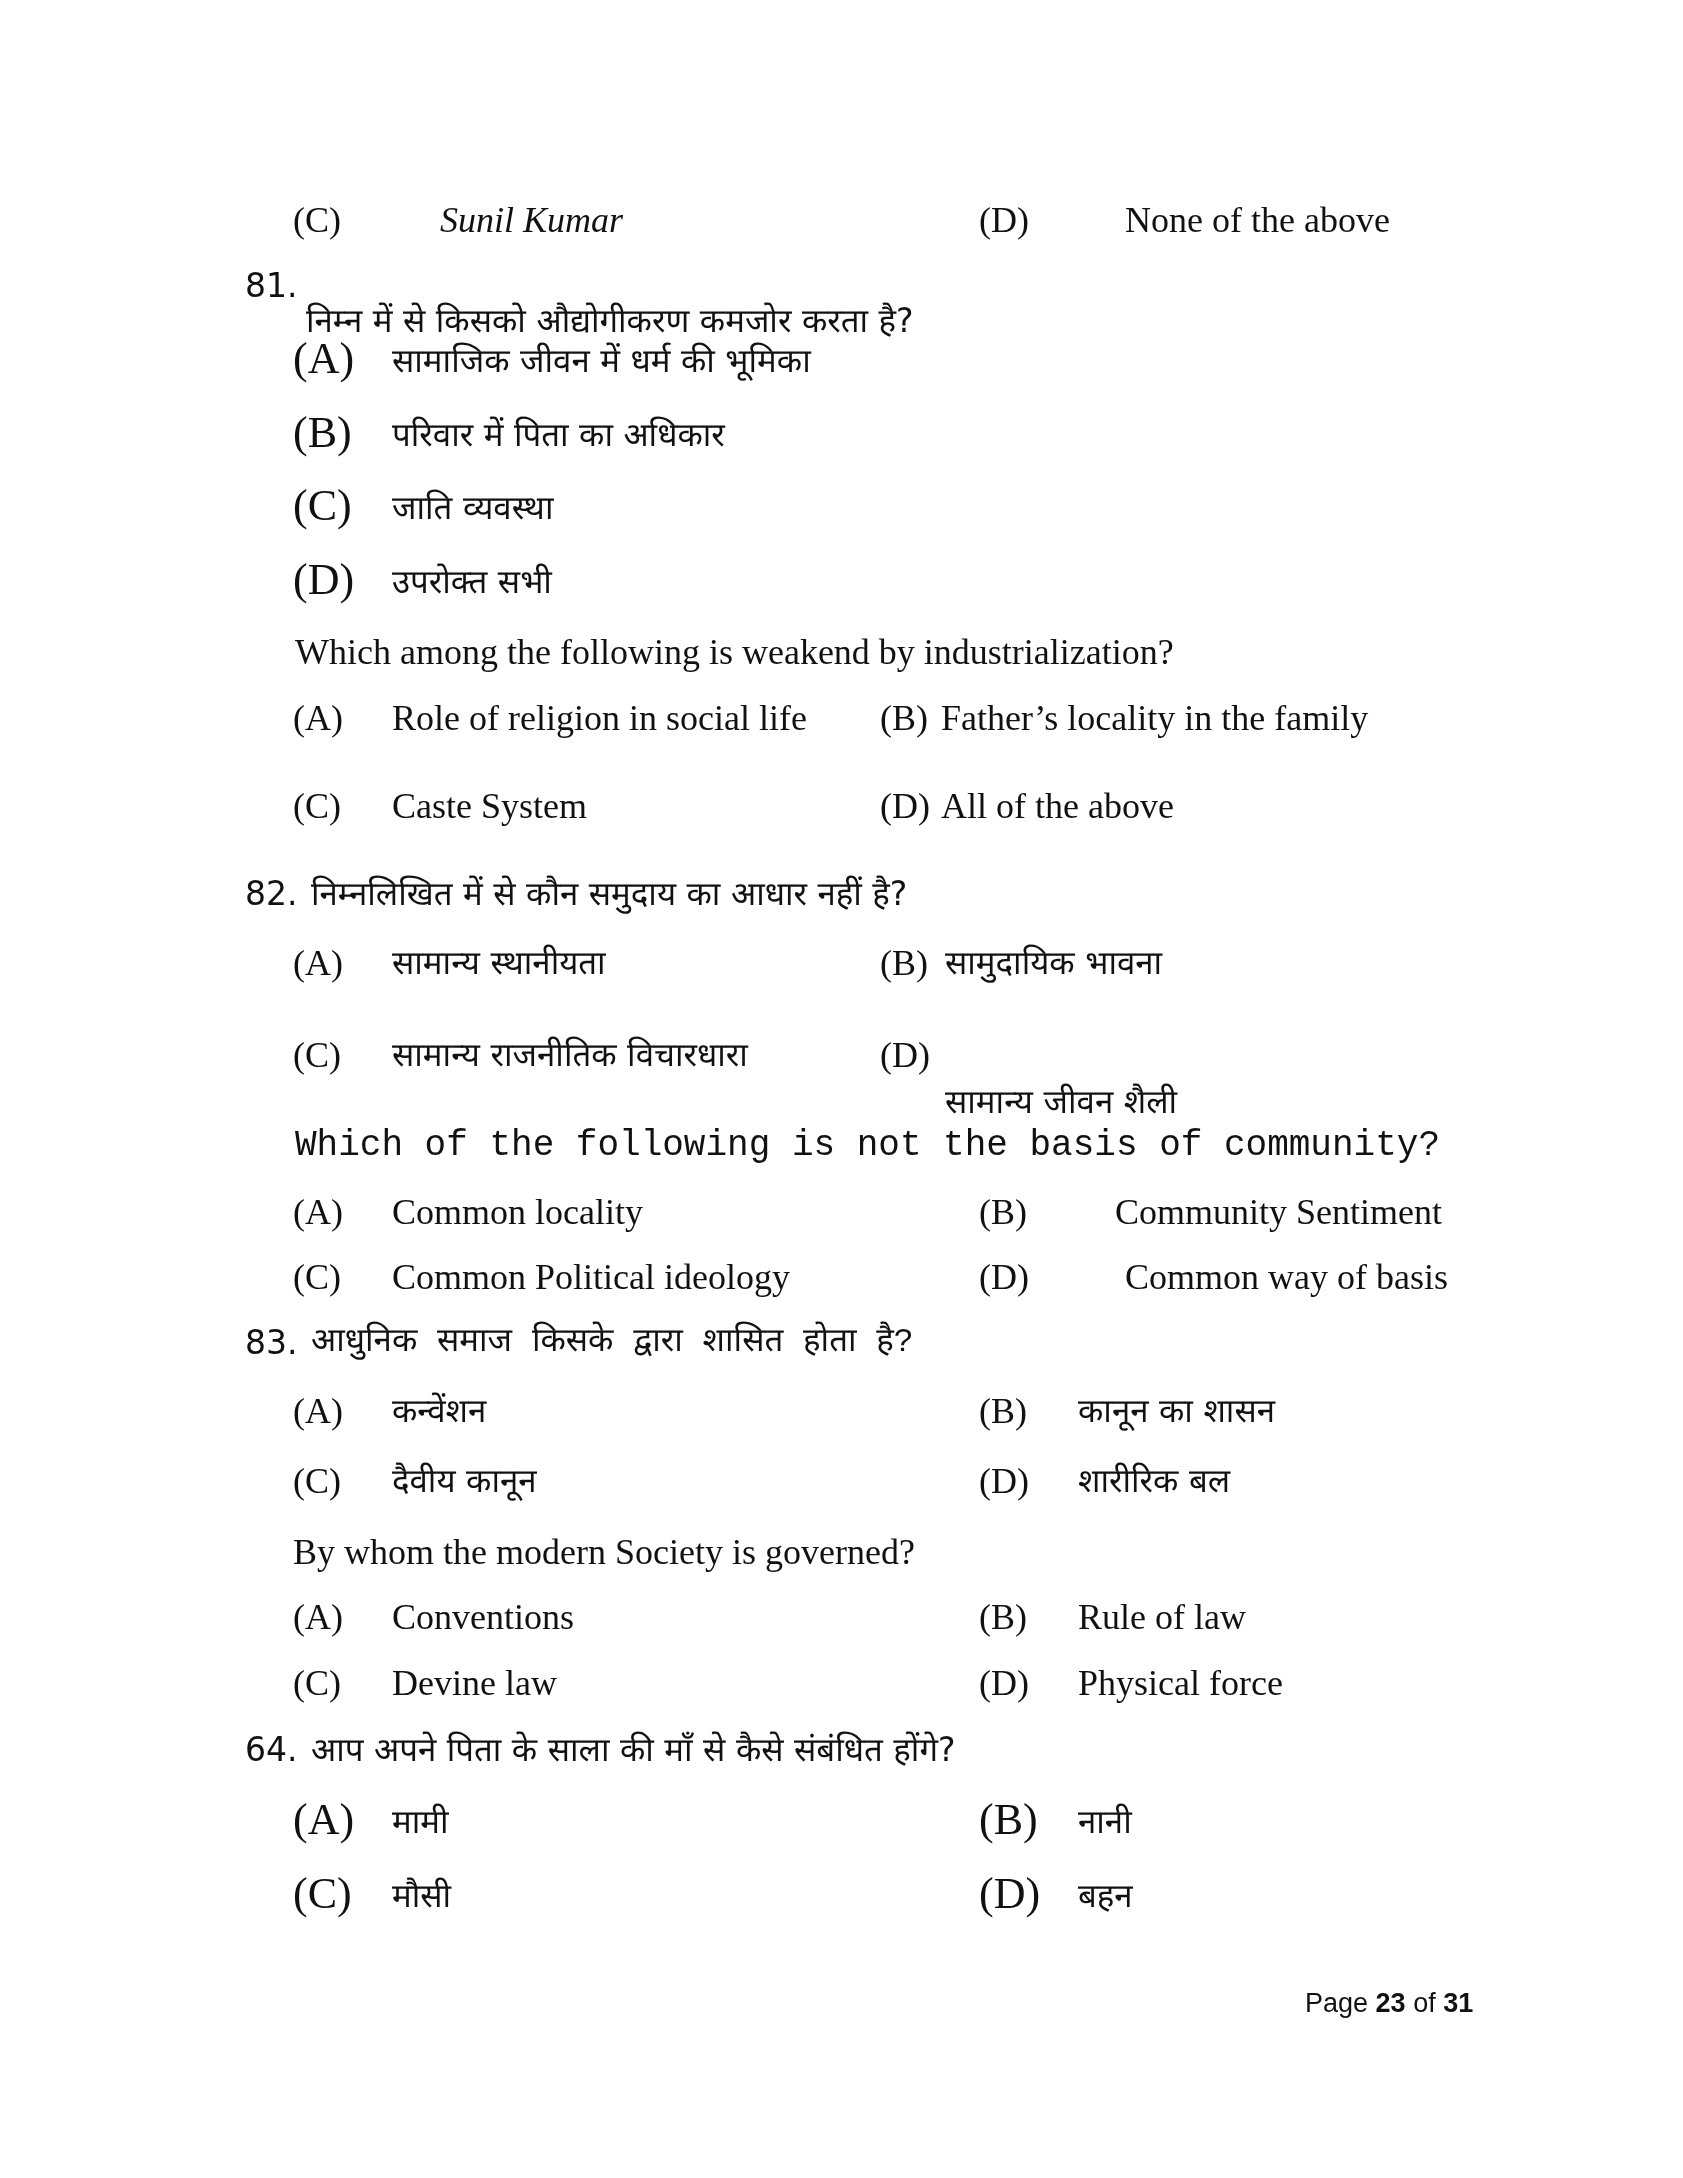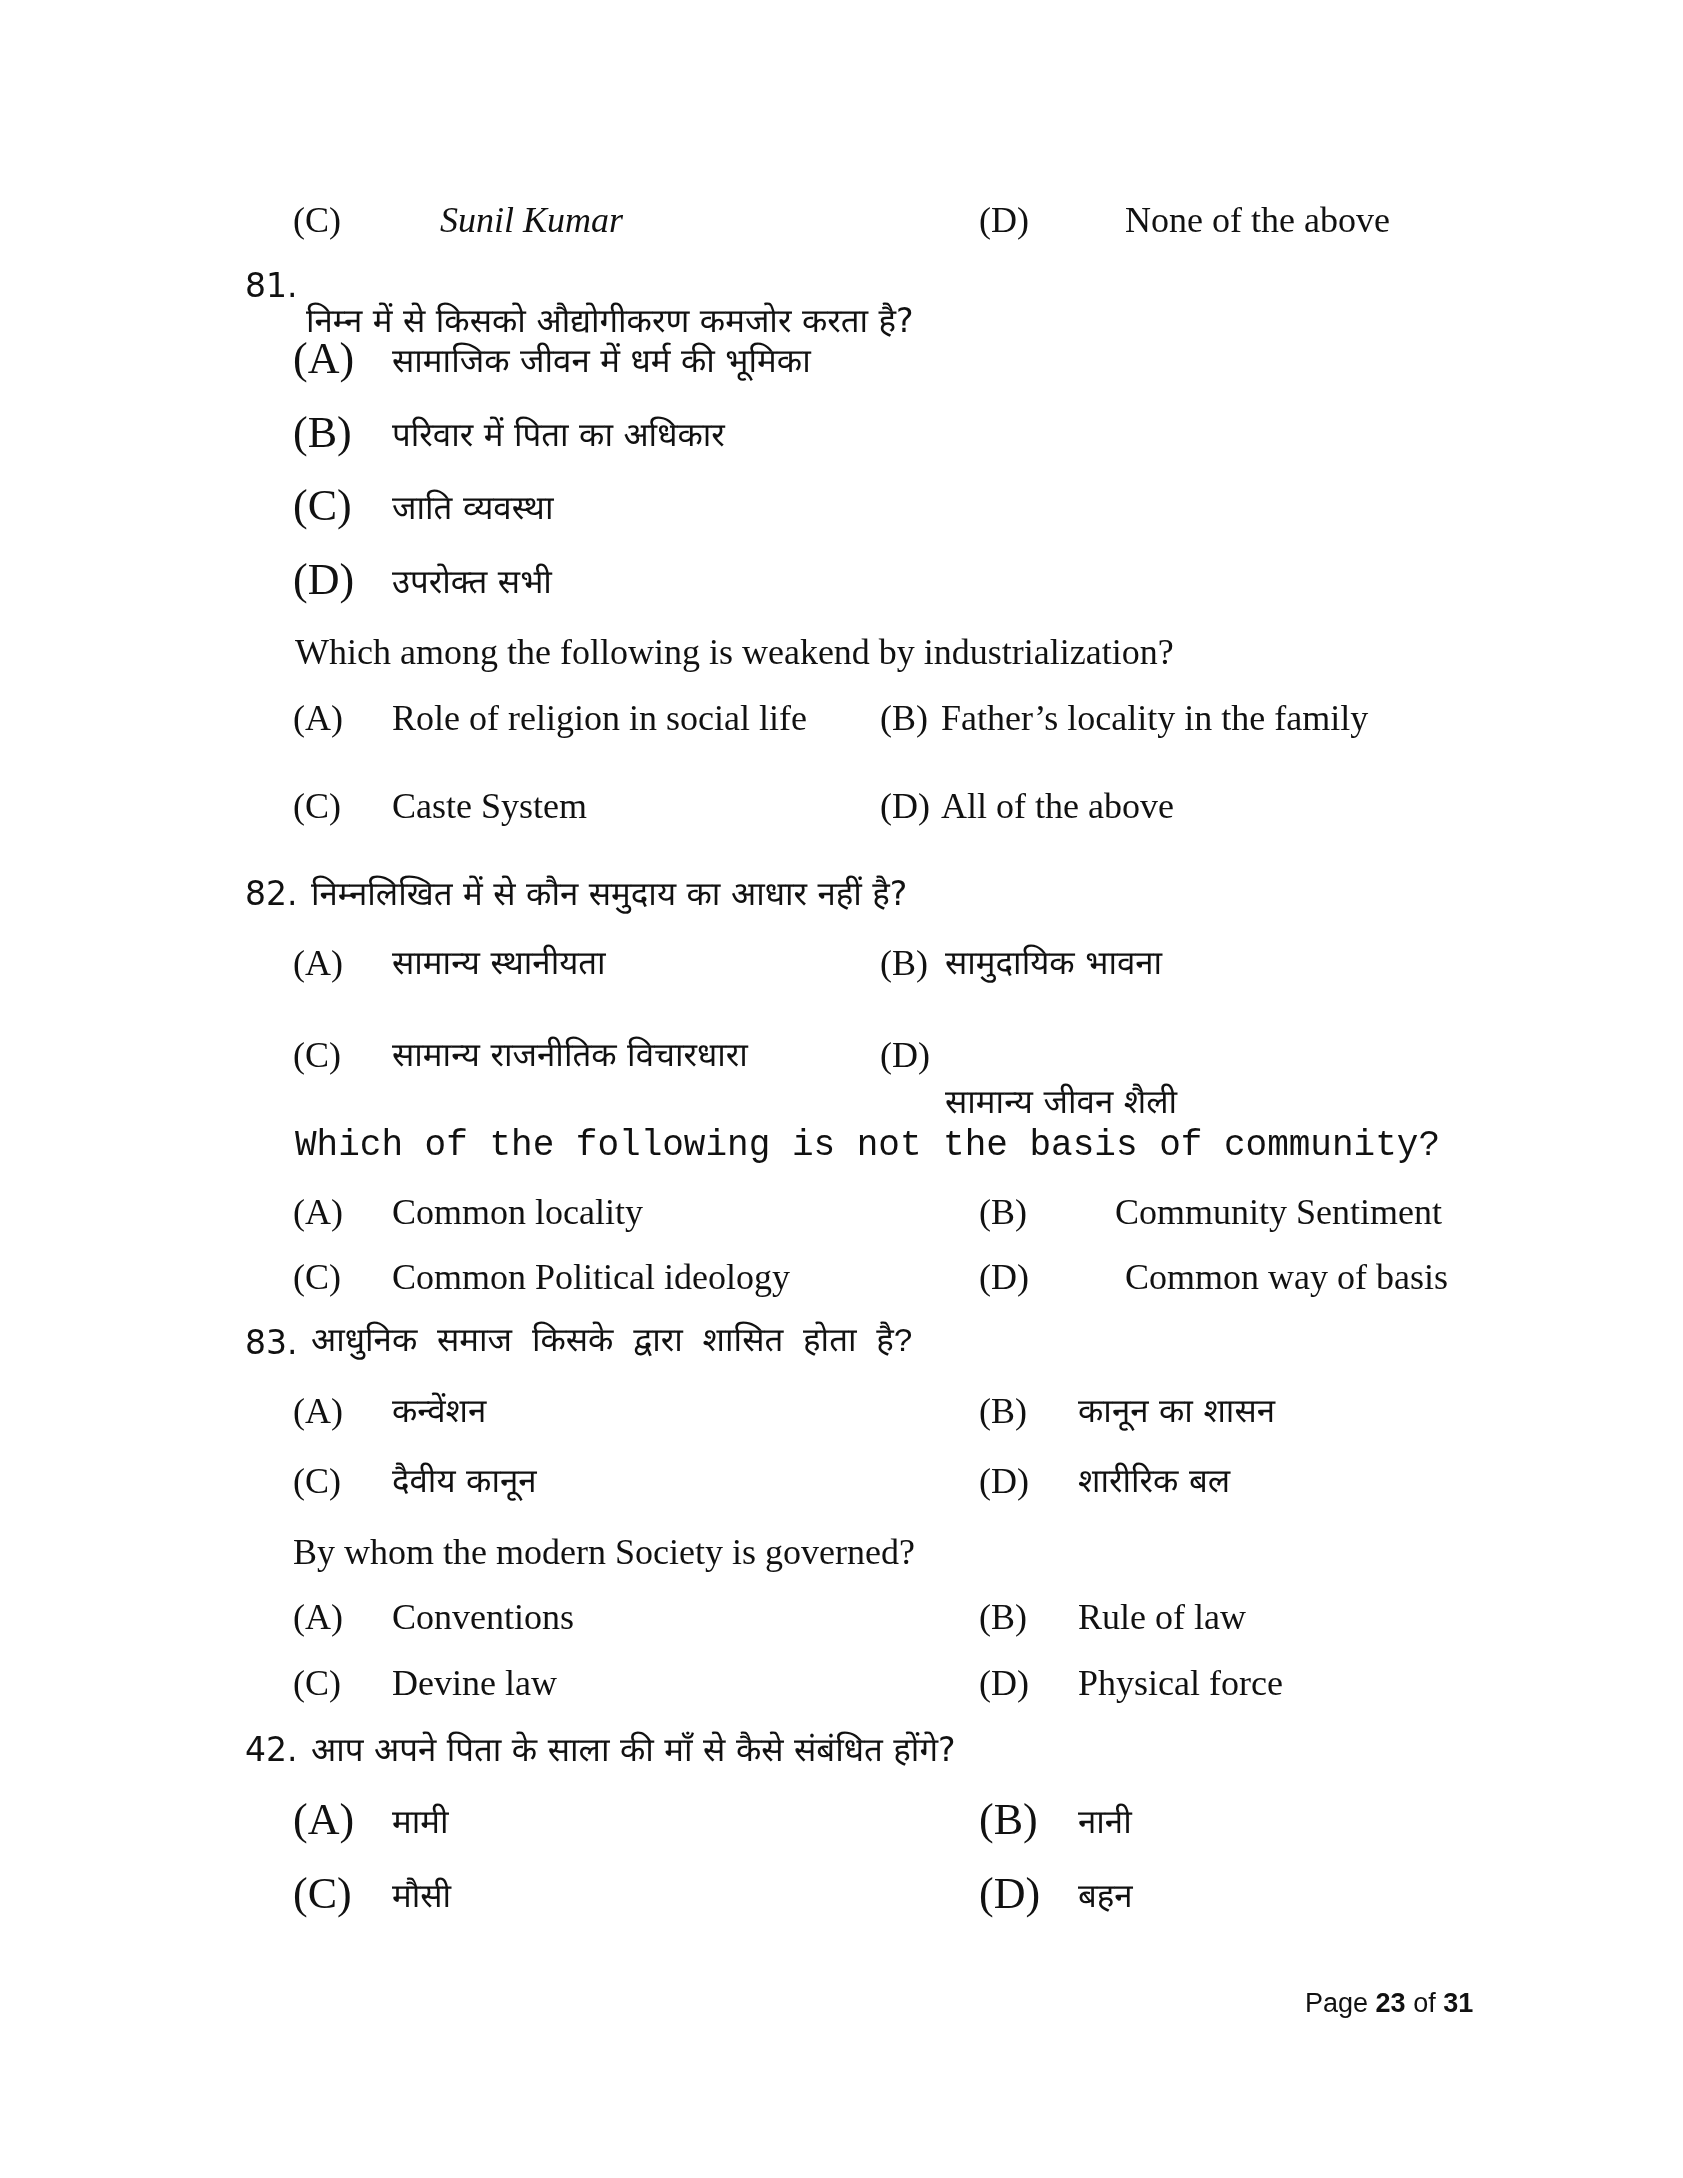--- a/index.html
+++ b/index.html
@@ -78,21 +78,21 @@
 <div class="t" style="left:293px;top:1530px;">By whom the modern Society is governed?</div>
 <div class="t" style="left:293px;top:1595px;">(A)</div>
 <div class="t" style="left:392px;top:1595px;">Conventions</div>
 <div class="t" style="left:979px;top:1595px;">(B)</div>
 <div class="t" style="left:1078px;top:1595px;">Rule of law</div>
 <div class="t" style="left:293px;top:1661px;">(C)</div>
 <div class="t" style="left:392px;top:1661px;">Devine law</div>
 <div class="t" style="left:979px;top:1661px;">(D)</div>
 <div class="t" style="left:1078px;top:1661px;">Physical force</div>
 
-<div class="t qn" style="left:245px;top:1728px;">42.</div>
+<div class="t qn" style="left:245px;top:1728px;">64.</div>
 <div class="t hi" style="left:311px;top:1728px;">आप अपने पिता के साला की माँ से कैसे संबंधित होंगे?</div>
 
 <div class="t big" style="left:293px;top:1798px;">(A)</div>
 <div class="t hi" style="left:392px;top:1800px;">मामी</div>
 <div class="t big" style="left:979px;top:1798px;">(B)</div>
 <div class="t hi" style="left:1078px;top:1800px;">नानी</div>
 <div class="t big" style="left:293px;top:1872px;">(C)</div>
 <div class="t hi" style="left:392px;top:1874px;text-align:center;">मौसी</div>
 <div class="t big" style="left:979px;top:1872px;">(D)</div>
 <div class="t hi" style="left:1078px;top:1874px;">बहन</div>

